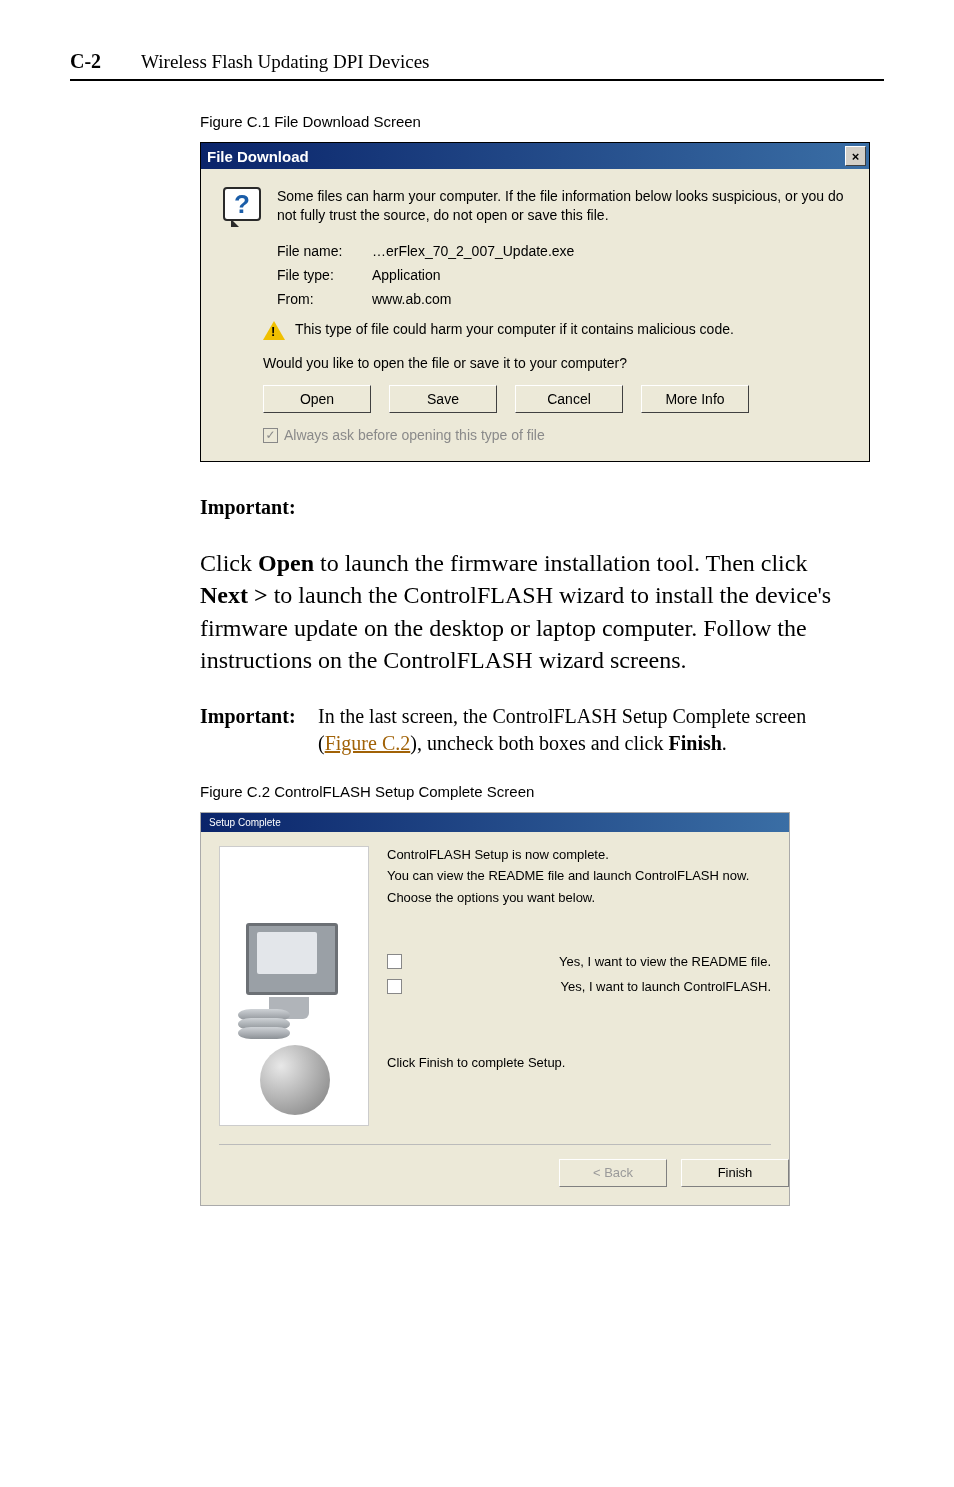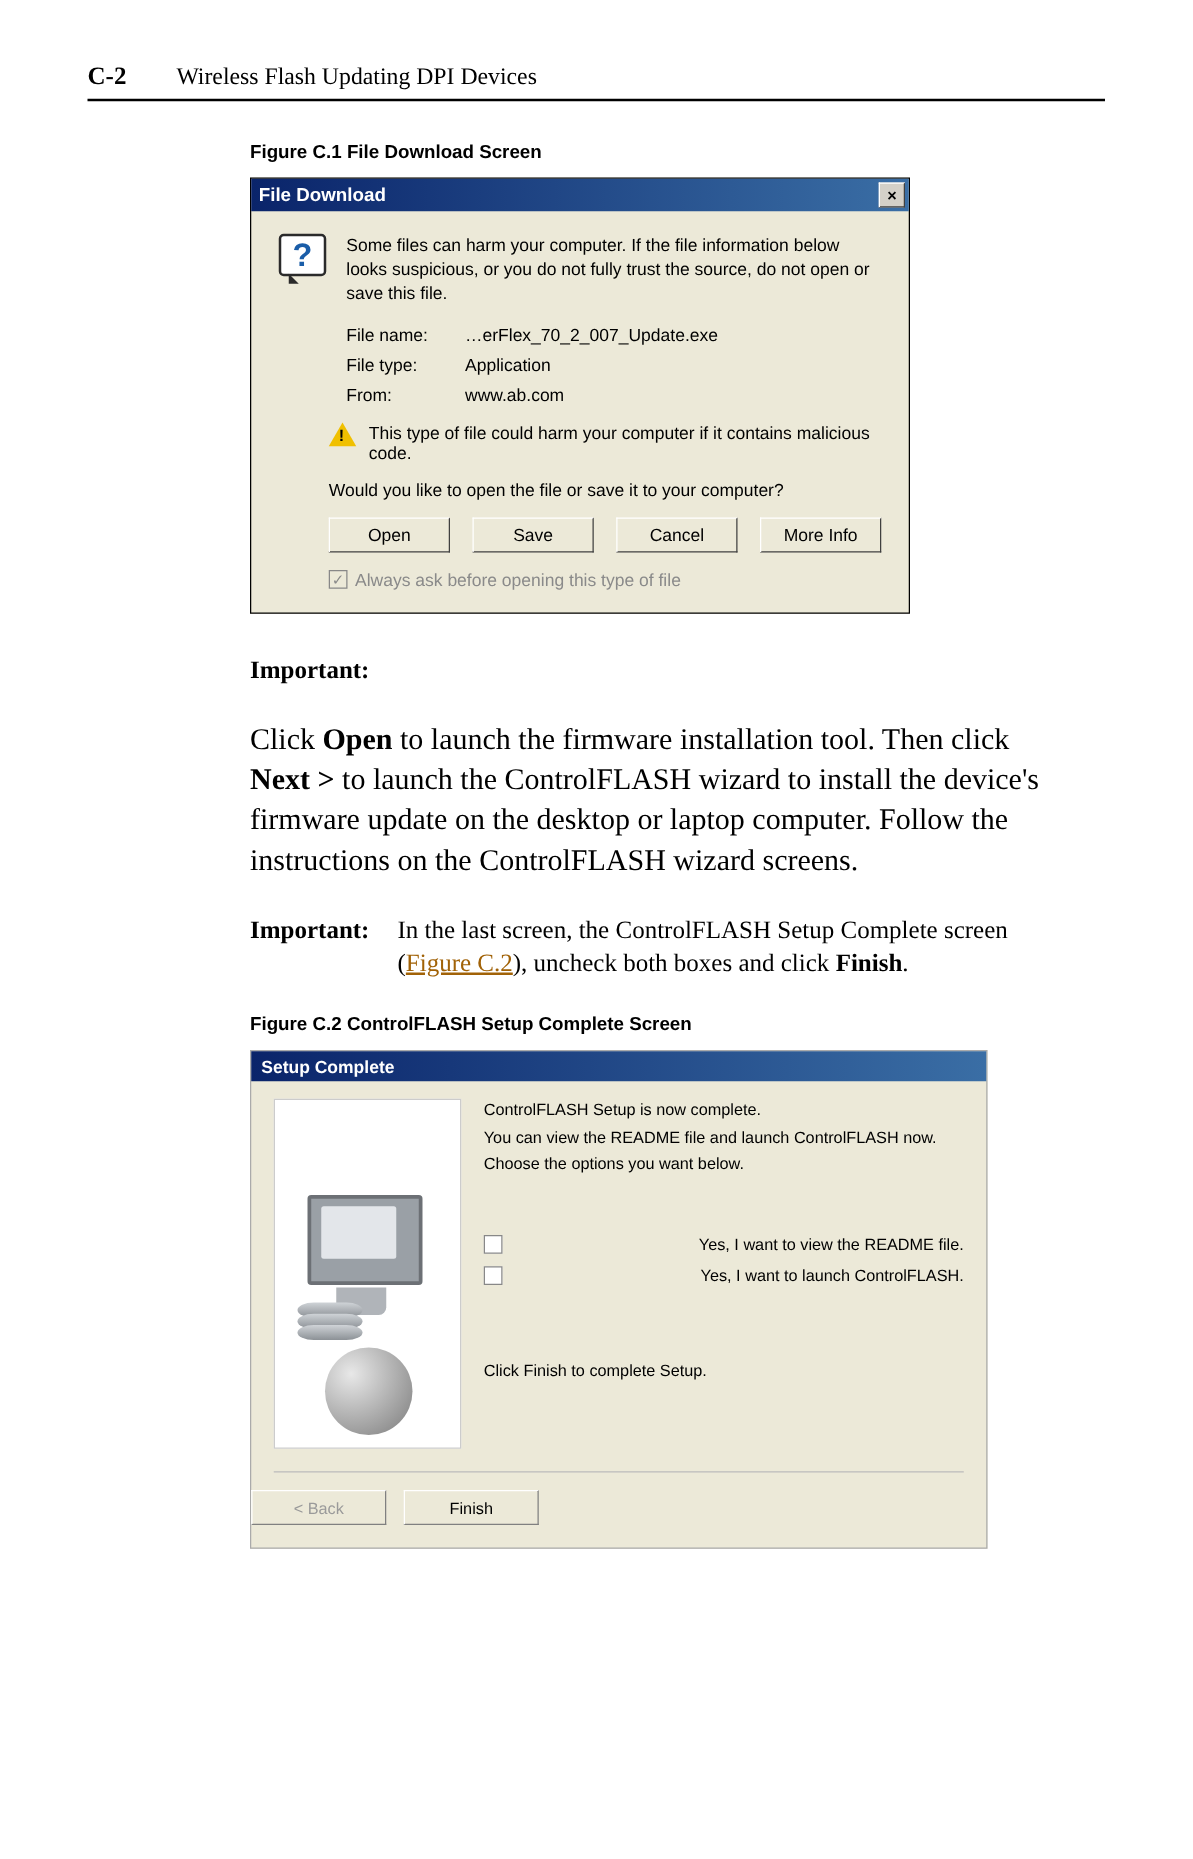--- a/index.html
+++ b/index.html
@@ -25,32 +25,32 @@
     font-family: Liberation Serif, serif;
     font-weight: bold;
     font-size: 20px;
     margin-right: 40px;
   }
   .header-title {
     font-size: 19px;
   }
   .figure-caption {
     font-family: Arial, Helvetica, sans-serif;
-    font-weight: bold;
+    font-weight: normal;
     font-size: 15px;
     margin-left: 130px;
     margin-bottom: 12px;
   }
   .dialog-wrap {
     margin-left: 130px;
     margin-bottom: 32px;
   }
   
   .dlg1 {
-    width: 528px;
+    width: 670px;
     border: 1px solid #000;
     background: #ece9d8;
     font-family: Tahoma, Arial, sans-serif;
     font-size: 14px;
   }
   .dlg-titlebar {
     background: linear-gradient(to right, #0a246a, #3a6ea5);
     color: #fff;
     display: flex;
     align-items: center;
@@ -186,23 +186,23 @@
   .dlg2 {
     width: 590px;
     border:1px solid #aaa;
     background:#ece9d8;
     font-family: Tahoma, Arial, sans-serif;
     font-size:13px;
   }
   .dlg2-title {
     background: linear-gradient(to right, #0a246a, #3a6ea5);
     color:#fff;
-    font-weight:bold;
+    font-weight:normal;
     padding:4px 8px;
-    font-size:14px;
+    font-size:10px;
   }
   .dlg2-body {
     display:flex;
     padding:14px 18px 10px 18px;
     gap:18px;
   }
   .side-art {
     width:150px;flex:0 0 150px;height:280px;
     background:#fff;
     border:1px solid #ccc;
@@ -222,21 +222,21 @@
   .dlg2-right { flex:1; }
   .dlg2-right p { margin:0 0 4px 0; line-height:1.35; }
   .spacer1 { height:44px; }
   .chk-line { display:flex;align-items:center;gap:16px;margin-bottom:10px;justify-content:space-between; }
   .chkbox2 {
     width:15px;height:15px;border:1px solid #888;background:#fff;
   }
   .spacer2 { height:50px; }
   .dlg2-sep { border-top:1px solid #bbb; margin:8px 18px 0 18px; }
   .dlg2-btns {
-    display:flex;justify-content:flex-start;gap:14px;padding:14px 0 18px 0;
+    display:flex;justify-content:flex-end;gap:14px;padding:14px 0 18px 0;margin-left:33px;
   }
   .dlg2-btn {
     width:108px;height:28px;
     border:1px solid #808080;
     border-top-color:#fff;border-left-color:#fff;
     background:#ece9d8;
     display:flex;align-items:center;justify-content:center;
     font-family: Tahoma, Arial, sans-serif;
     font-size:13px;
   }

